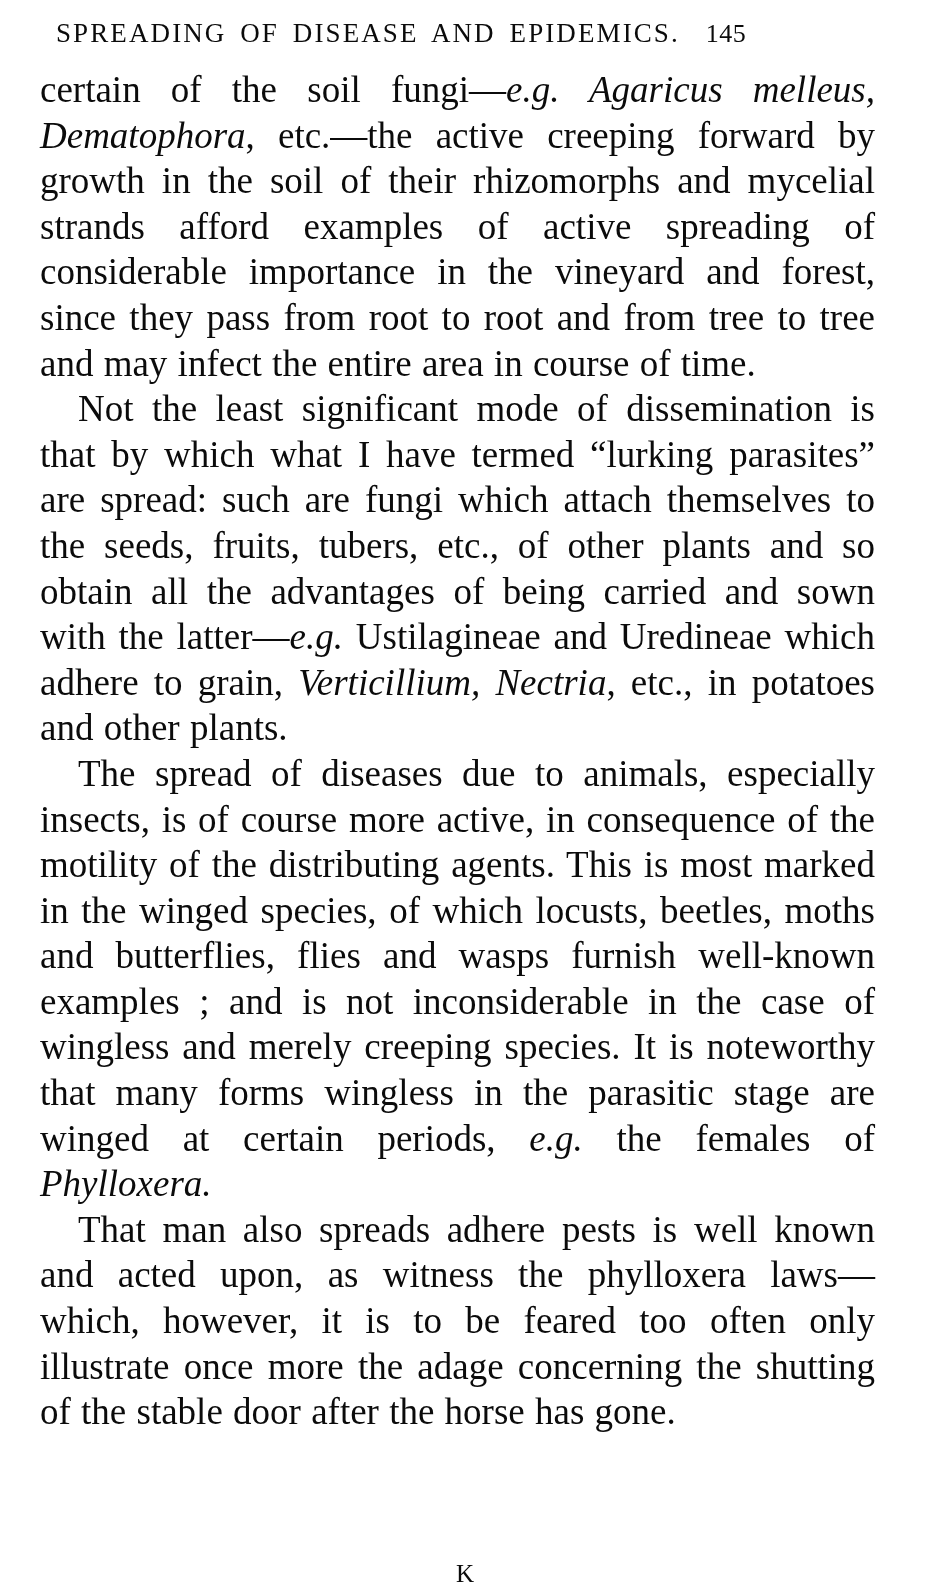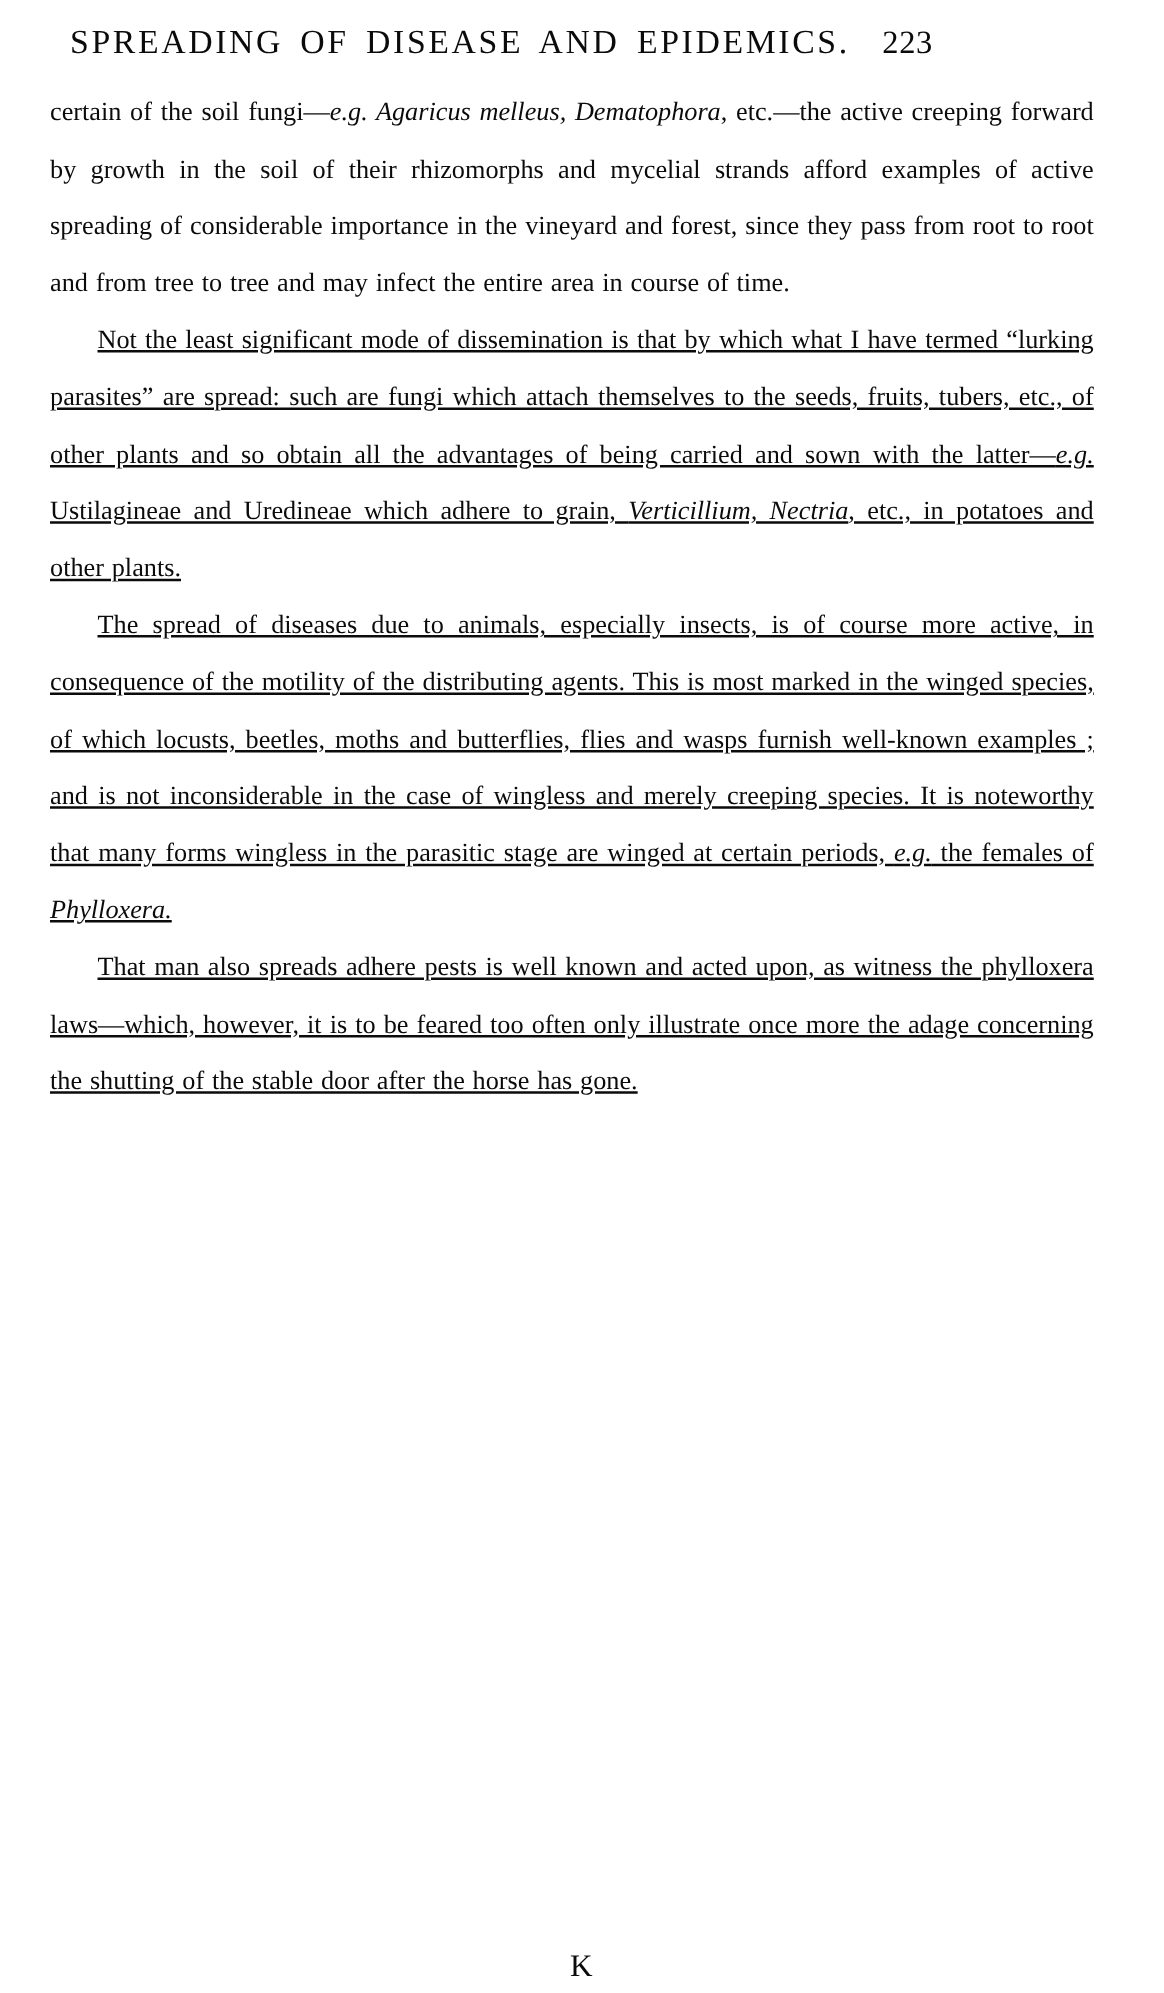--- a/index.html
+++ b/index.html
@@ -46,30 +46,29 @@
     margin-left: 26px;
     letter-spacing: 0.5px;
     font-variant: small-caps;
   }
   
   .body {
     padding: 0 16px 0 18px;
   }
   p.para {
     margin: 0;
-    font-size: 21px;
+    font-size: 37px;
     line-height: 45.6px;
     text-align: justify;
     text-justify: inter-word;
     hyphens: manual;
     text-indent: 0;
   }
   p.para + p.para {
     text-indent: 38px;
-    text-decoration: underline;
   }
   .it { font-style: italic; }
   
   .loose { word-spacing: 1px; }
   .signature {
     position: absolute;
     left: 0;
     right: 0;
     bottom: 6px;
     text-align: center;
@@ -78,21 +77,21 @@
   }
   
 </style>
 </head>
 <body>
 
 <div class="page">
 
   <div class="runhead">
     <span class="runhead-title">Spreading of Disease and Epidemics.</span>
-    <span class="runhead-folio">223</span>
+    <span class="runhead-folio">145</span>
   </div>
 
   <div class="body">
 
     <p class="para loose">
       <span>certain of the soil fungi—</span><span class="it">e.g. Agaricus melleus, Dematophora</span><span>, etc.—the active creeping forward by growth in the soil of their rhizomorphs and mycelial strands afford examples of active spreading of considerable importance in the vineyard and forest, since they pass from root to root and from tree to tree and may infect the entire area in course of time.</span>
     </p>
 
     <p class="para loose">
       <span>Not the least significant mode of dissemination is that by which what I have termed “lurking parasites” are spread: such are fungi which attach themselves to the seeds, fruits, tubers, etc., of other plants and so obtain all the advantages of being carried and sown with the latter—</span><span class="it">e.g.</span><span> Ustilagineae and Uredineae which adhere to grain, </span><span class="it">Verticillium, Nectria</span><span>, etc., in potatoes and other plants.</span>

